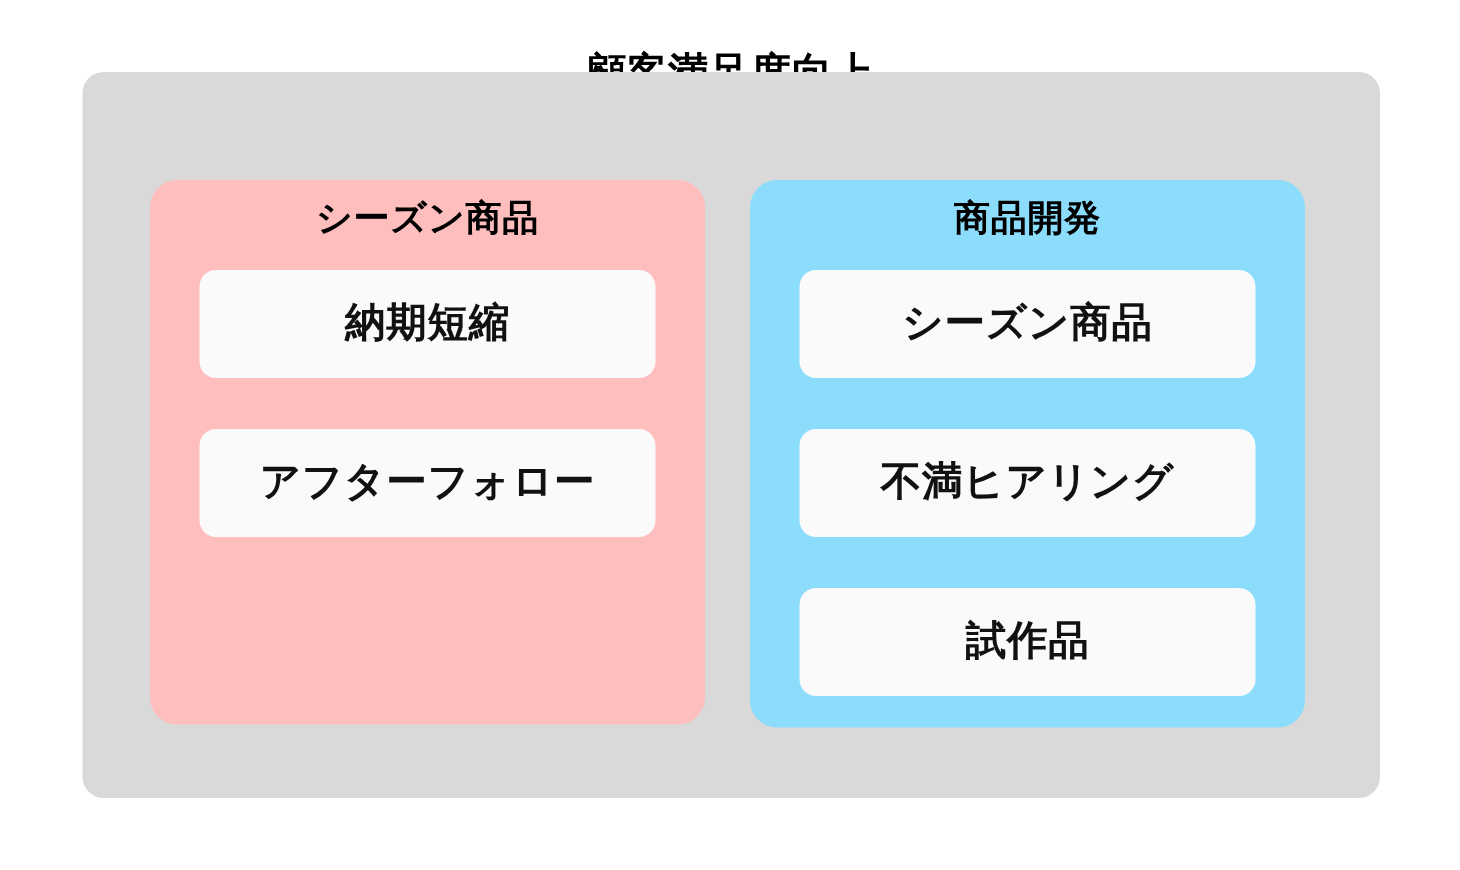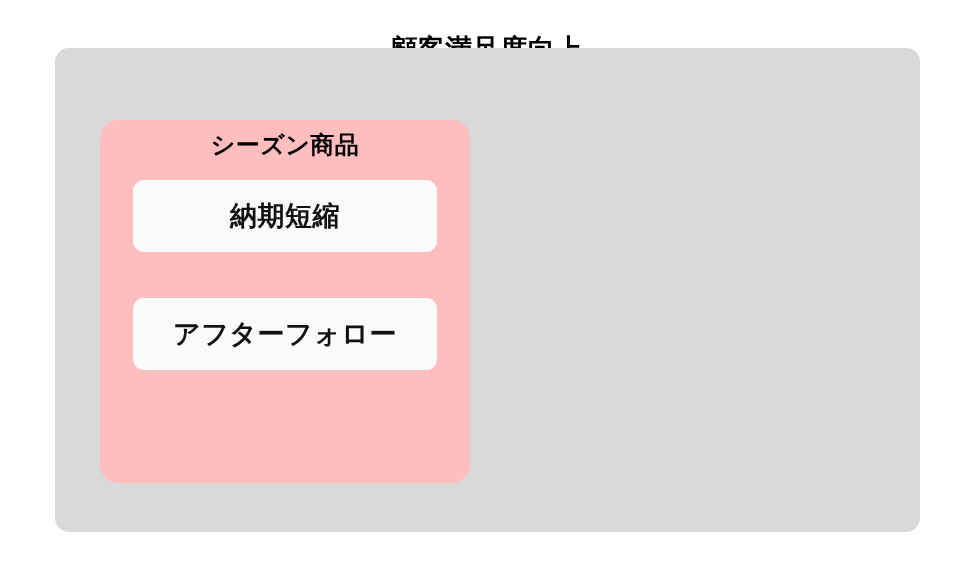--- a/index.html
+++ b/index.html
@@ -76,21 +76,21 @@
     position: absolute;
     left: 33px;
     top: 60px;
     width: 304px;
   }
   .item-card {
     width: 304px;
     height: 72px;
     background: #fafafa;
     border-radius: 11px;
-    margin-bottom: 46px;
+    margin-bottom: 34px;
     display: flex;
     align-items: center;
     justify-content: center;
     box-sizing: border-box;
   }
   .item-card:last-child {
     margin-bottom: 6px;
   }
   .item-label {
     font-size: 27px;
@@ -115,15 +115,29 @@
       <div class="card-list">
         <div class="item-card">
           <span class="item-label">納期短縮</span>
         </div>
         <div class="item-card">
           <span class="item-label">アフターフォロー</span>
         </div>
       </div>
     </div>
 
+    <div class="group-panel" id="group-panel-1">
+      <div class="group-title">商品開発</div>
+      <div class="card-list">
+        <div class="item-card">
+          <span class="item-label">シーズン商品</span>
+        </div>
+        <div class="item-card">
+          <span class="item-label">不満ヒアリング</span>
+        </div>
+        <div class="item-card">
+          <span class="item-label">試作品</span>
+        </div>
+      </div>
+    </div>
 
   </div>
 </div>
 
 </body></html>

